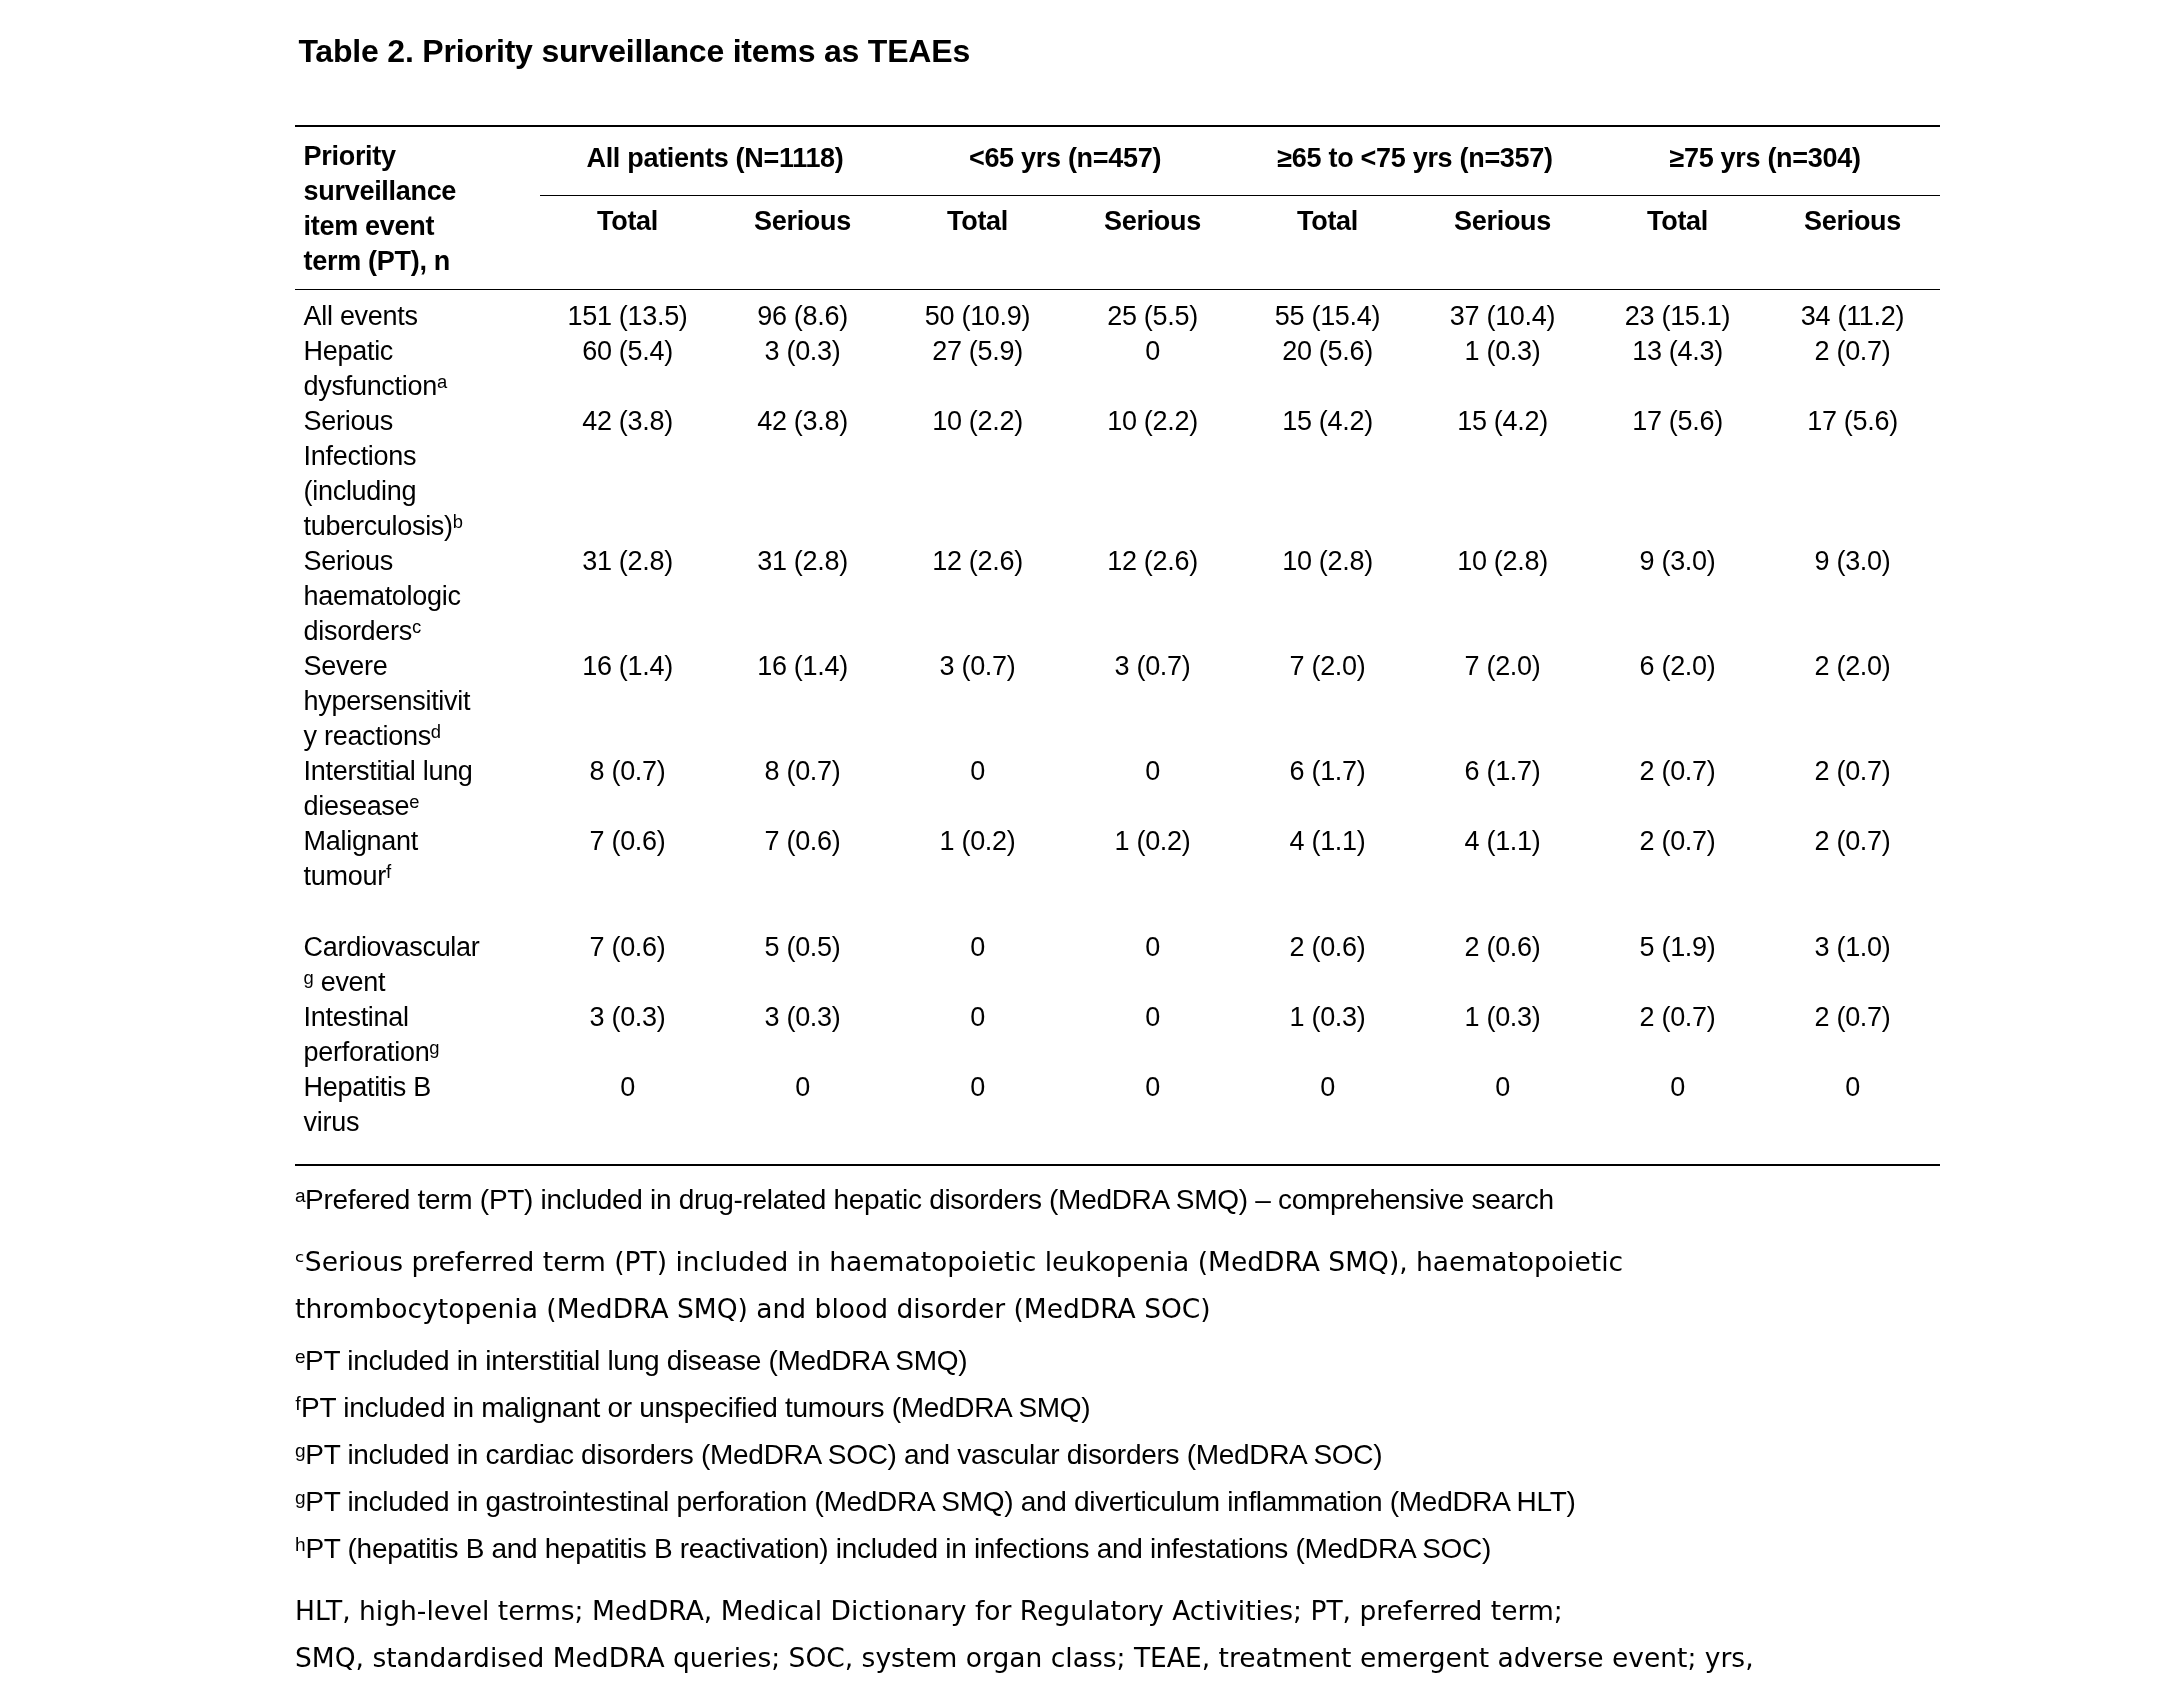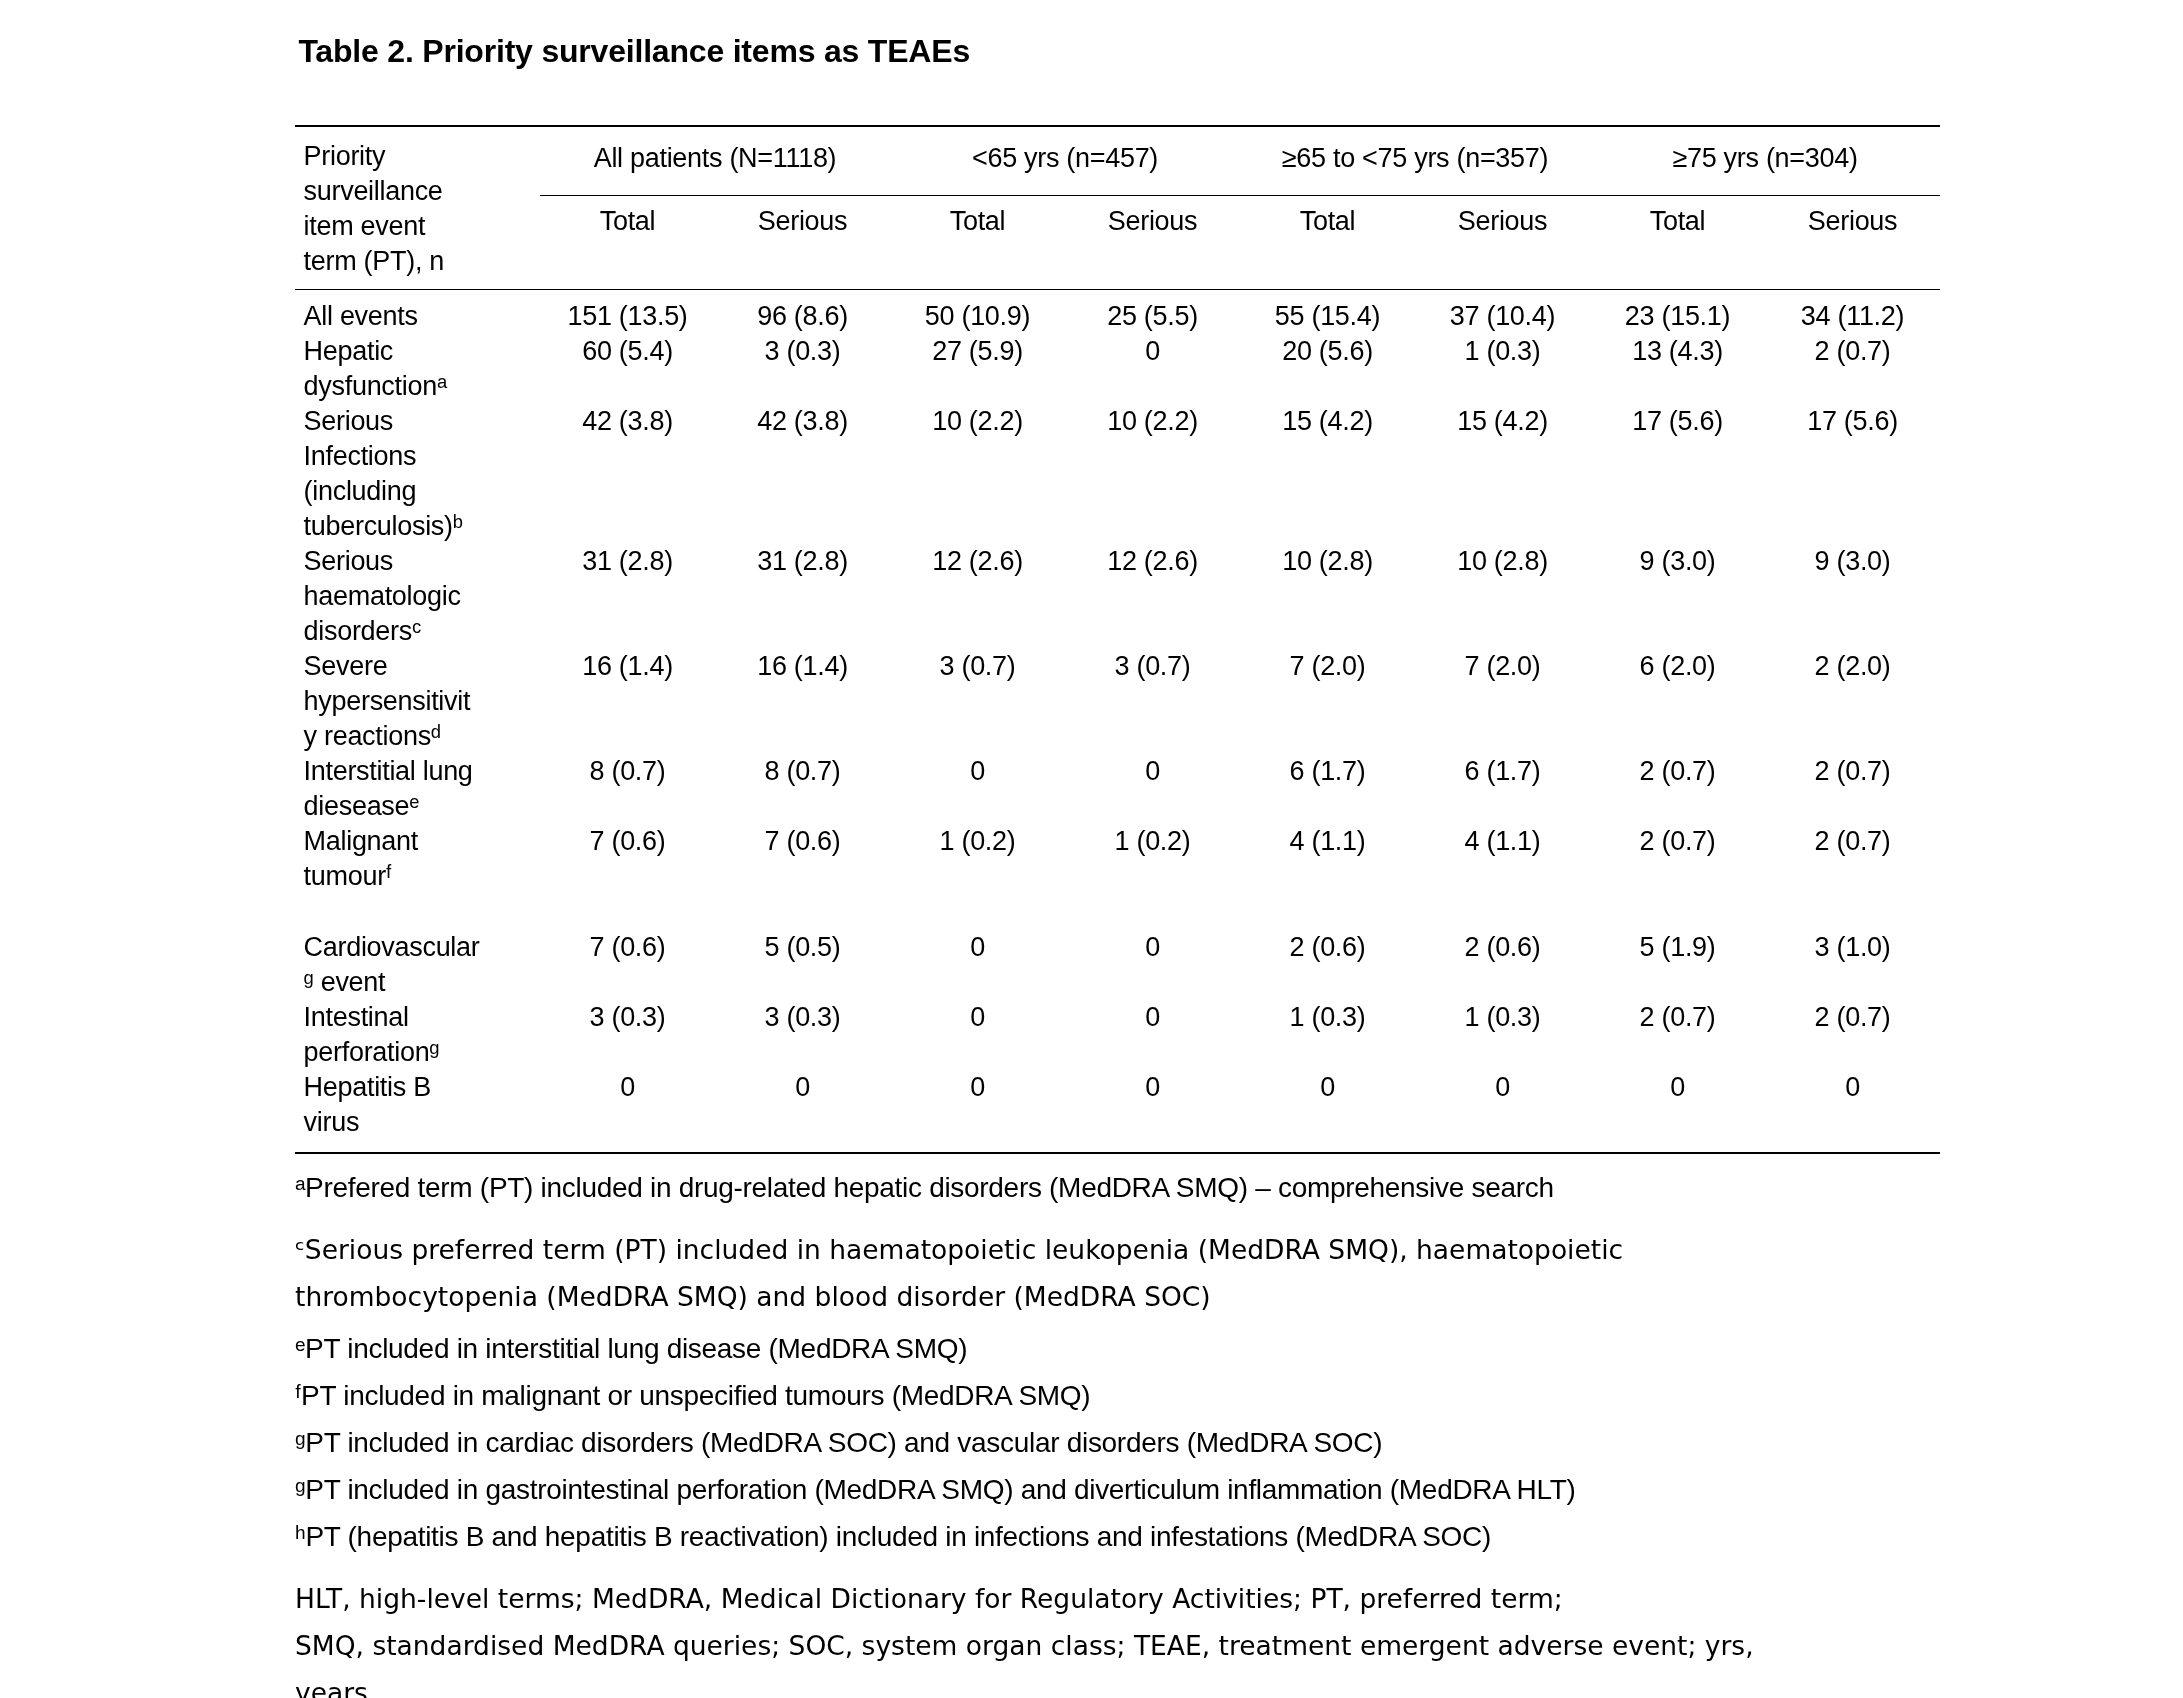--- a/index.html
+++ b/index.html
@@ -30,21 +30,21 @@
     table-layout: fixed;
     width: 1642px;
     border-top: 2.6px solid #000;
     font-size: 27px;
     line-height: 35px;
     letter-spacing: -0.3px;
   }
   col.c-label { width: 245px; }
   col.c-val   { width: 175px; }
 
-  thead th { font-weight: normal; vertical-align: top; }
+  thead th { font-weight: bold; vertical-align: top; }
   th.rowhdr {
     text-align: left;
     white-space: pre-line;
     padding: 12px 0 0 8.6px;
   }
   th.grp {
     text-align: center;
     padding: 13.7px 0 19px 0;
     border-bottom: 1.7px solid #000;
   }
@@ -56,21 +56,21 @@
 
   tbody td { vertical-align: top; padding: 0; }
   tbody tr:first-child td { padding-top: 8.6px; }
   td.lbl {
     text-align: left;
     white-space: pre-line;
     padding-left: 8.6px;
   }
   td.val { text-align: center; }
   tr.gap-after td { padding-bottom: 36px; }
-  tbody tr:last-child td { border-bottom: 2.6px solid #000; padding-bottom: 12px; }
+  tbody tr:last-child td { border-bottom: 2.6px solid #000; padding-bottom: 24px; }
 
   .footnotes { margin-top: 10.3px; width: 1669px; }
   .footnotes p {
     margin: 0;
     font-size: 28px;
     line-height: 47px;
     white-space: pre-line;
     letter-spacing: -0.3px;
   }
   .footnotes p.alt {

